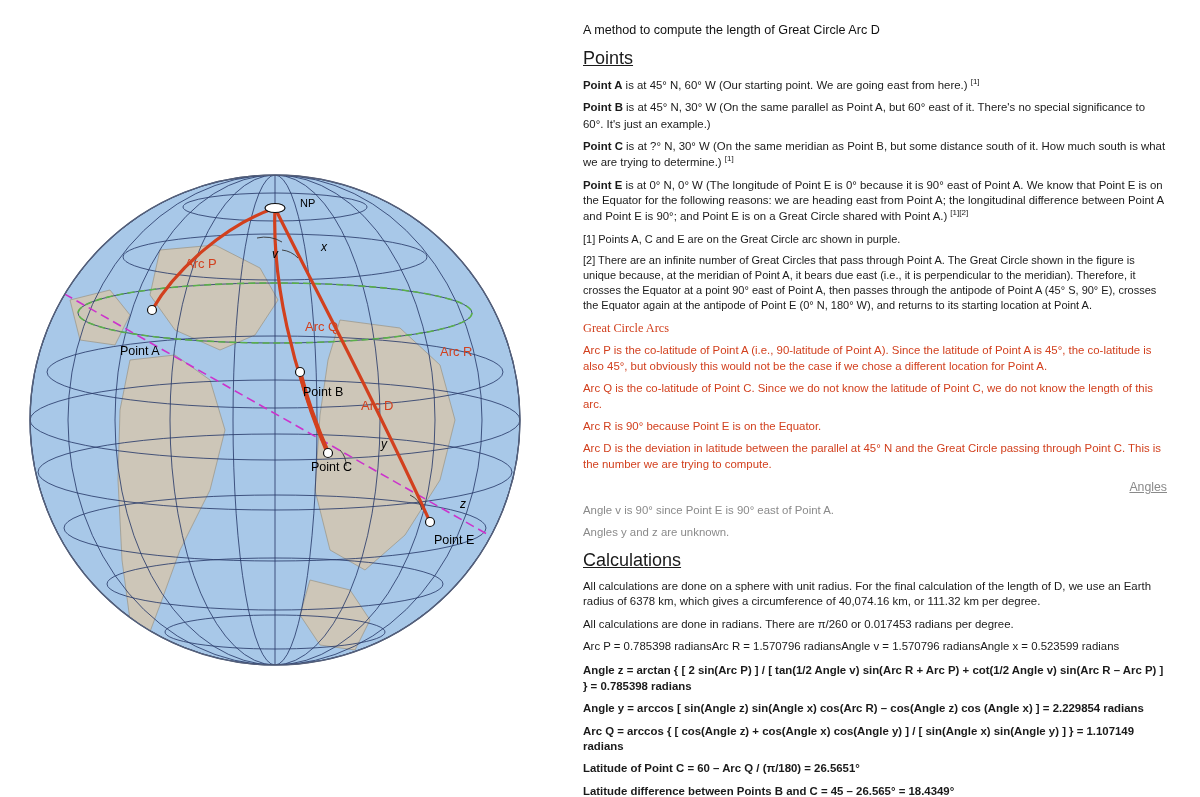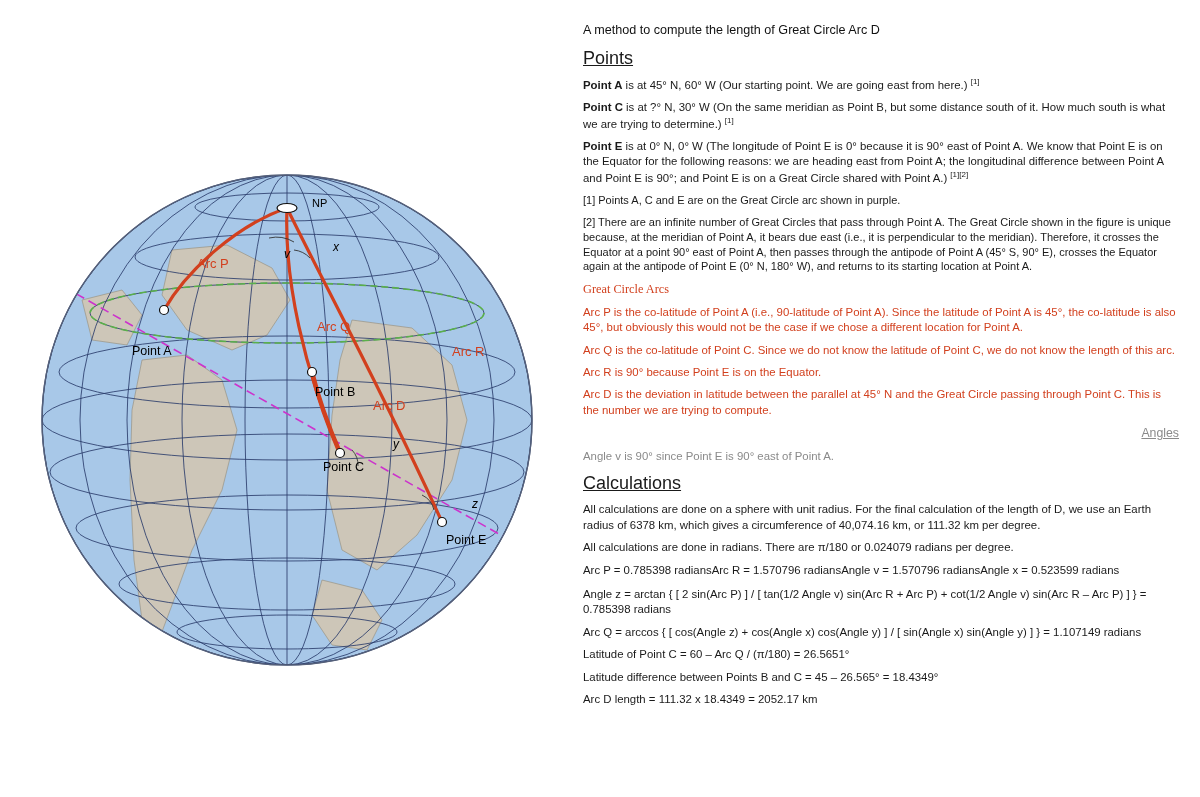--- a/index.html
+++ b/index.html
@@ -16,21 +16,21 @@
   }
   .page {
     position: relative;
     width: 1200px;
     height: 797px;
   }
 
   
   .globe-pane {
     position: absolute;
-    left: 12px;
+    left: 0;
     top: 0;
     width: 580px;
     height: 572px;
   }
   .globe-svg {
     position: absolute;
     left: 10px;
     top: 150px;
   }
 
@@ -55,21 +55,21 @@
   
   .text-pane {
     position: absolute;
     left: 583px;
     top: 22px;
     width: 600px;
     font-size: 11.4px;
     line-height: 1.35;
   }
   .text-pane p {
-    margin: 0 4px 7px 0;
+    margin: 0 16px 7px 0;
   }
   .title {
     font-size: 12.6px;
     margin-bottom: 6px;
     color: #111;
   }
   .hdr {
     font-size: 18px;
     margin: 4px 0 6px 0;
     text-decoration: underline;
@@ -89,20 +89,21 @@
     text-align: right;
   }
   .red { color: #d2401e; }
   .grey { color: #8a8a8a; }
   .bold { font-weight: bold; }
   .sup { font-size: 8px; vertical-align: super; }
   .note { font-size: 11px; }
   .calc-row {
     margin: 0 0 9px 0;
     font-size: 11.4px;
+    font-weight: bold;
   }
   .calc-cols {
     display: flex;
     margin-bottom: 9px;
     font-size: 11.4px;
   }
   .calc-cols span { white-space: nowrap; }
 </style>
 </head>
 <body>
@@ -211,20 +212,23 @@
   <div class="text-pane">
 
     <p class="title">A method to compute the length of Great Circle Arc D</p>
 
     <p class="hdr">Points</p>
 
     <p>
       <span class="bold">Point A</span><span> is at 45° N, 60° W (Our starting point. We are going east from here.) </span><span class="sup">[1]</span>
     </p>
 
+    <p>
+      <span class="bold">Point B</span><span> is at 45° N, 30° W (On the same parallel as Point A, but 60° east of it. There's no special significance to 60°. It's just an example.)</span><span class="sup"></span>
+    </p>
 
     <p>
       <span class="bold">Point C</span><span> is at ?° N, 30° W (On the same meridian as Point B, but some distance south of it. How much south is what we are trying to determine.) </span><span class="sup">[1]</span>
     </p>
 
     <p>
       <span class="bold">Point E</span><span> is at 0° N, 0° W (The longitude of Point E is 0° because it is 90° east of Point A. We know that Point E is on the Equator for the following reasons: we are heading east from Point A; the longitudinal difference between Point A and Point E is 90°; and Point E is on a Great Circle shared with Point A.) </span><span class="sup">[1][2]</span>
     </p>
 
     <p class="note">[1] Points A, C and E are on the Great Circle arc shown in purple.</p>
@@ -241,33 +245,35 @@
     <p class="red">
       <span>Arc R</span><span> is 90° because Point E is on the Equator.</span>
     </p>
     <p class="red">
       <span>Arc D</span><span> is the deviation in latitude between the parallel at 45° N and the Great Circle passing through Point C. This is the number we are trying to compute.</span>
     </p>
 
     <p class="hdr-grey">Angles</p>
 
     <p class="grey">Angle v is 90° since Point E is 90° east of Point A.</p>
+    <p class="grey">Angles y and z are unknown.</p>
 
     <p class="hdr">Calculations</p>
 
     <p>All calculations are done on a sphere with unit radius. For the final calculation of the length of D, we use an Earth radius of 6378 km, which gives a circumference of 40,074.16 km, or 111.32 km per degree.</p>
-    <p>All calculations are done in radians. There are π/180 or 0.024079 radians per degree.</p>
+    <p>All calculations are done in radians. There are π/260 or 0.017453 radians per degree.</p>
 
     <div class="calc-cols">
       <span>Arc P = 0.785398 radians</span>
       <span>Arc R = 1.570796 radians</span>
       <span>Angle v = 1.570796 radians</span>
       <span>Angle x = 0.523599 radians</span>
     </div>
 
     <p class="calc-row">Angle z = arctan { [ 2 sin(Arc P) ] / [ tan(1/2 Angle v) sin(Arc R + Arc P) + cot(1/2 Angle v) sin(Arc R – Arc P) ] } = 0.785398 radians</p>
+    <p class="calc-row">Angle y = arccos [ sin(Angle z) sin(Angle x) cos(Arc R) – cos(Angle z) cos (Angle x) ] = 2.229854 radians</p>
     <p class="calc-row">Arc Q = arccos { [ cos(Angle z) + cos(Angle x) cos(Angle y) ] / [ sin(Angle x) sin(Angle y) ] } = 1.107149 radians</p>
     <p class="calc-row">Latitude of Point C = 60 – Arc Q / (π/180) = 26.5651°</p>
     <p class="calc-row">Latitude difference between Points B and C = 45 – 26.565° = 18.4349°</p>
     <p class="calc-row">Arc D length = 111.32 x 18.4349 = 2052.17 km</p>
   </div>
 
 </div>
 
 </body></html>

